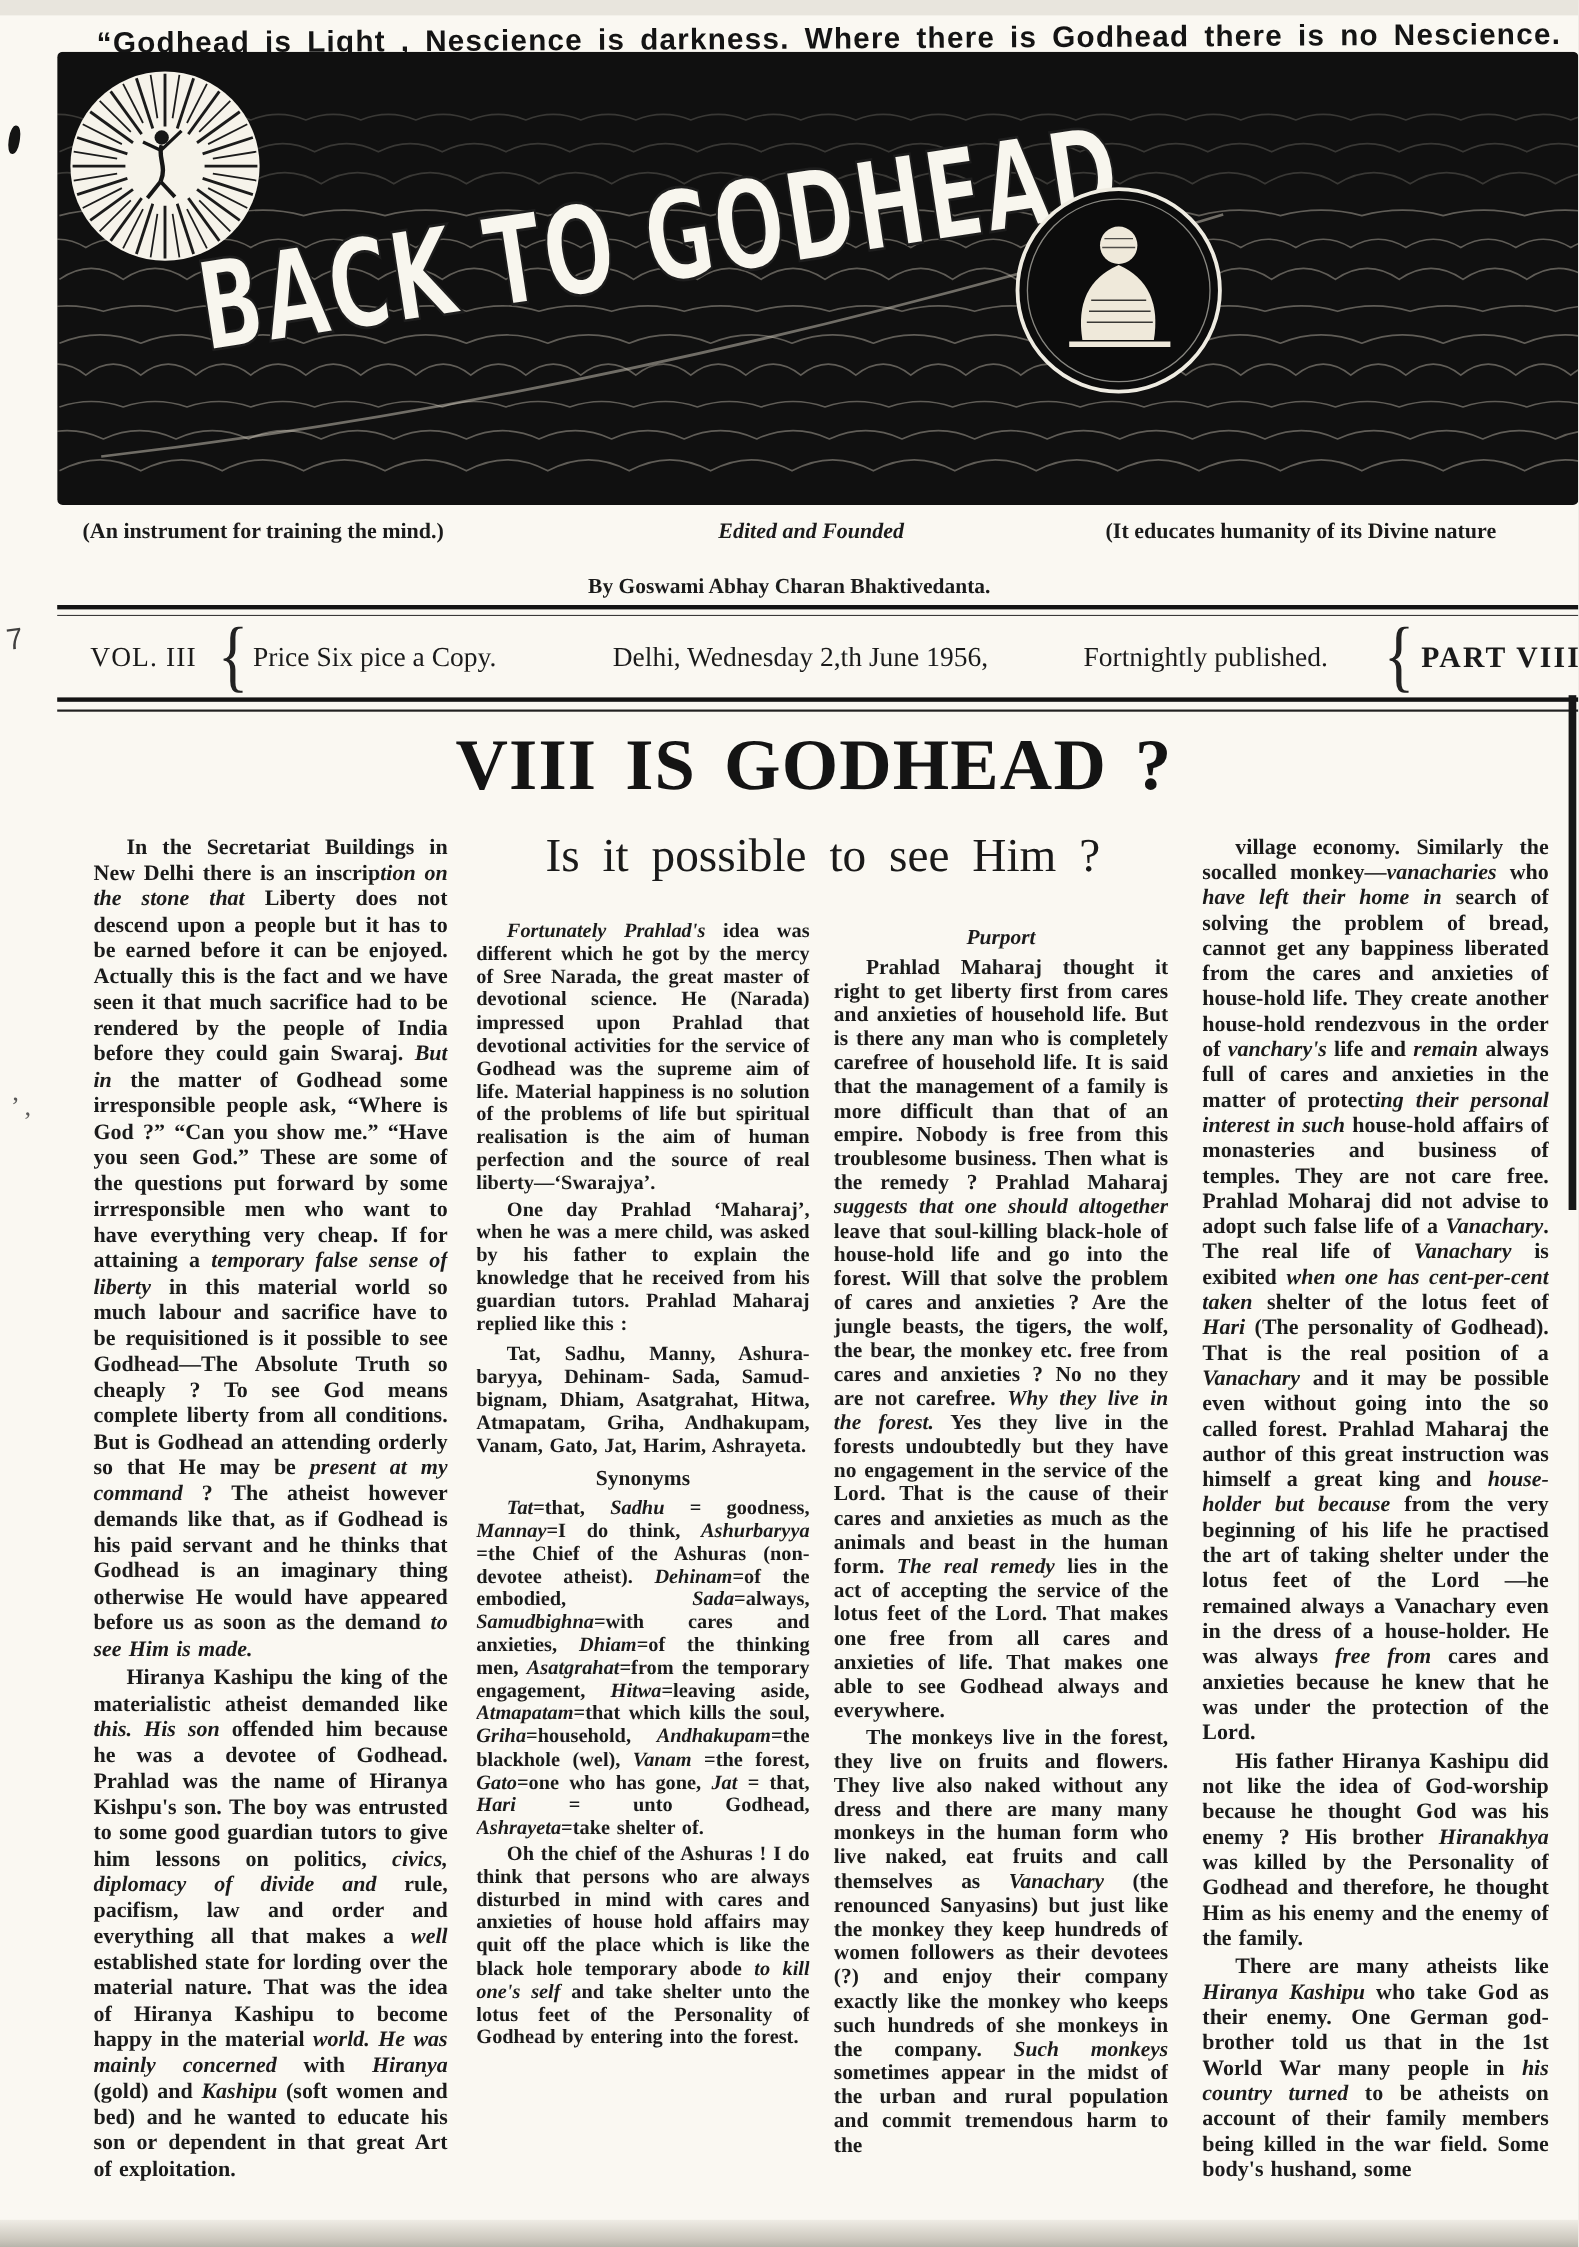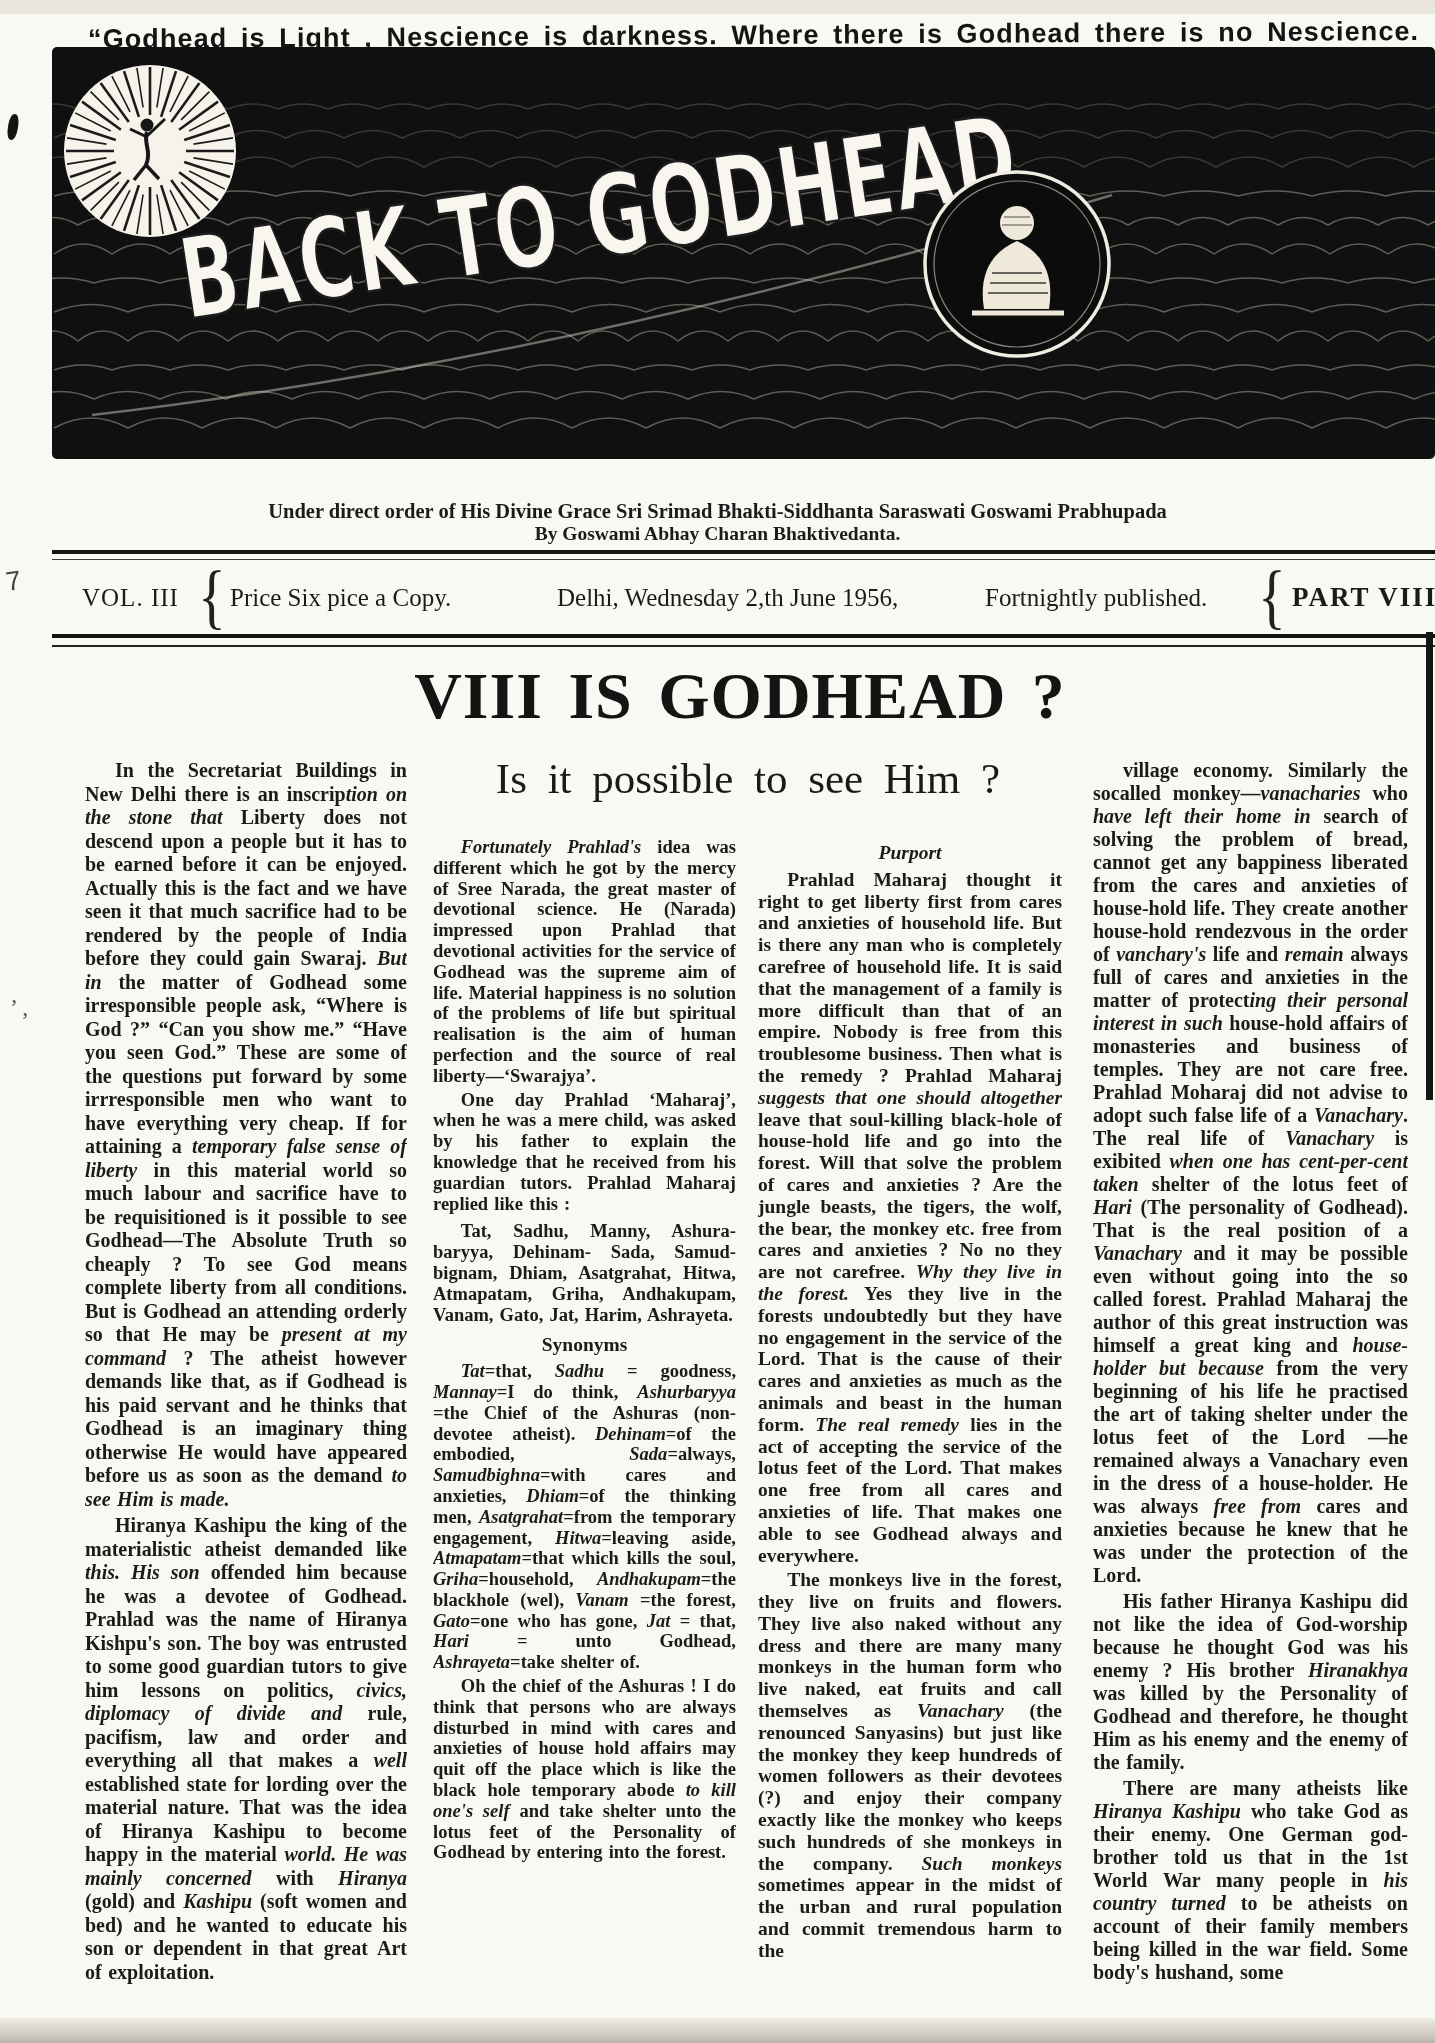--- a/index.html
+++ b/index.html
@@ -161,21 +161,25 @@
         <circle cx="965" cy="217" r="83" fill="none" stroke="#efece2" stroke-width="1.2" opacity="0.55"></circle>
         <circle cx="965" cy="176" r="17" fill="#efe9da"></circle>
         <path d="M932,262 q-8,-50 33,-68 q40,18 32,68 z" fill="#efe9da"></path>
         <path d="M920,266 h92" stroke="#efe9da" stroke-width="5"></path>
         <path d="M938,236 h56 M936,246 h60 M940,226 h50" stroke="#0c0c0c" stroke-width="1.4" opacity="0.8"></path>
         <path d="M952,170 h26 M950,178 h30" stroke="#0c0c0c" stroke-width="1.2" opacity="0.7"></path>
       </g>
     </svg>
   </div>
 
-  <div class="sub-line2">Under direct order of His Divine Grace Sri Srimad Bhakti-Siddhanta Saraswati Goswami Prabhupada</div>
+  <div class="subrow">
+    <span class="sub-left">(An instrument for training the mind.)</span>
+    <span class="sub-center">Edited and Founded</span>
+    <span class="sub-right">(It educates humanity of its Divine nature</span>
+  </div>
   <div class="sub-line3">By Goswami Abhay Charan Bhaktivedanta.</div>
 
   <div class="rule1"></div>
 
   <div class="dateline">
     <span class="dl-vol">VOL. III</span>
     <span class="dl-brace1">{</span>
     <span class="dl-price">Price Six pice a Copy.</span>
     <span class="dl-date">Delhi, Wednesday 2,th June 1956,</span>
     <span class="dl-freq">Fortnightly published.</span>

